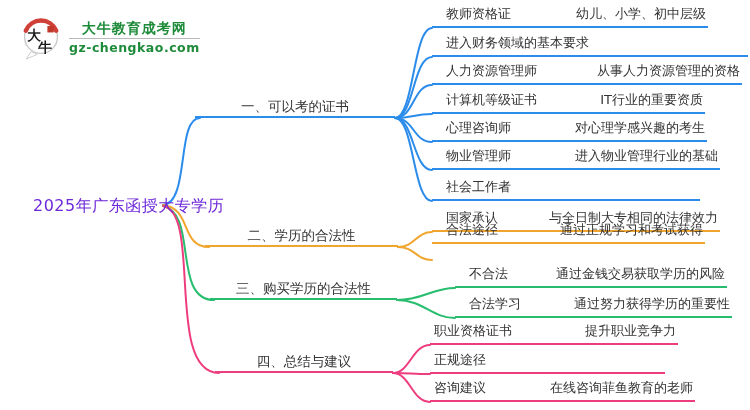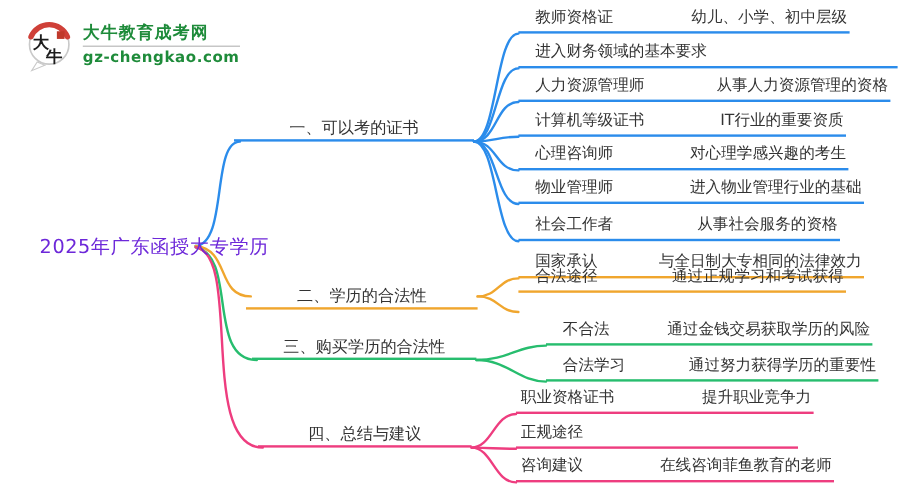--- a/index.html
+++ b/index.html
@@ -38,20 +38,21 @@
   .g2{border-color:var(--branch2);}
   .g3{border-color:var(--branch3);}
 
   .logo{
     position:absolute;left:20px;top:14px;display:flex;align-items:center;gap:7px;
   }
   .logo-text{display:flex;flex-direction:column;}
   .logo-title{
     font-size:14px;font-weight:bold;color:var(--brand);letter-spacing:1px;
     line-height:18px;
+    text-align:center;
   }
   .logo-divider{height:1px;background:#b9b9b9;margin:1px 0 1px 0;}
   .logo-sub{
     font-size:12.5px;font-weight:bold;color:var(--brand);letter-spacing:0.5px;
     line-height:15px;
   }
 </style>
 </head>
 <body>
 
@@ -92,21 +93,21 @@
   <div class="logo-text">
     <span class="logo-title">大牛教育成考网</span>
     <span class="logo-divider"></span>
     <span class="logo-sub">gz-chengkao.com</span>
   </div>
 </div>
 
 <div class="root-label" style="left:12px;top:196px">2025年广东函授大专学历</div>
 
 <div class="branch g0" style="left:195px;top:98px;width:200px">一、可以考的证书</div>
-<div class="branch g1" style="left:205px;top:238px;width:193px">二、学历的合法性</div>
+<div class="branch g1" style="left:205px;top:227px;width:193px">二、学历的合法性</div>
 <div class="branch g2" style="left:210px;top:280px;width:187px">三、购买学历的合法性</div>
 <div class="branch g3" style="left:215px;top:353px;width:178px">四、总结与建议</div>
 
 <div class="row g0" style="left:432px;top:8px;width:276px">
   <span>教师资格证</span>
   <span>幼儿、小学、初中层级</span>
 </div>
 <div class="row g0" style="left:432px;top:37px;width:316px">
   <span>进入财务领域的基本要求</span>
 </div>
@@ -121,21 +122,20 @@
 <div class="row g0" style="left:432px;top:122px;width:275px">
   <span>心理咨询师</span>
   <span>对心理学感兴趣的考生</span>
 </div>
 <div class="row g0" style="left:432px;top:150px;width:288px">
   <span>物业管理师</span>
   <span>进入物业管理行业的基础</span>
 </div>
 <div class="row g0" style="left:432px;top:181px;width:268px">
   <span>社会工作者</span>
-  <span>从事社会服务的资格</span>
 </div>
 
 <div class="row g1" style="left:432px;top:212px;width:288px">
   <span>国家承认</span>
   <span>与全日制大专相同的法律效力</span>
 </div>
 <div class="row g1" style="left:432px;top:224px;width:273px">
   <span>合法途径</span>
   <span>通过正规学习和考试获得</span>
 </div>

